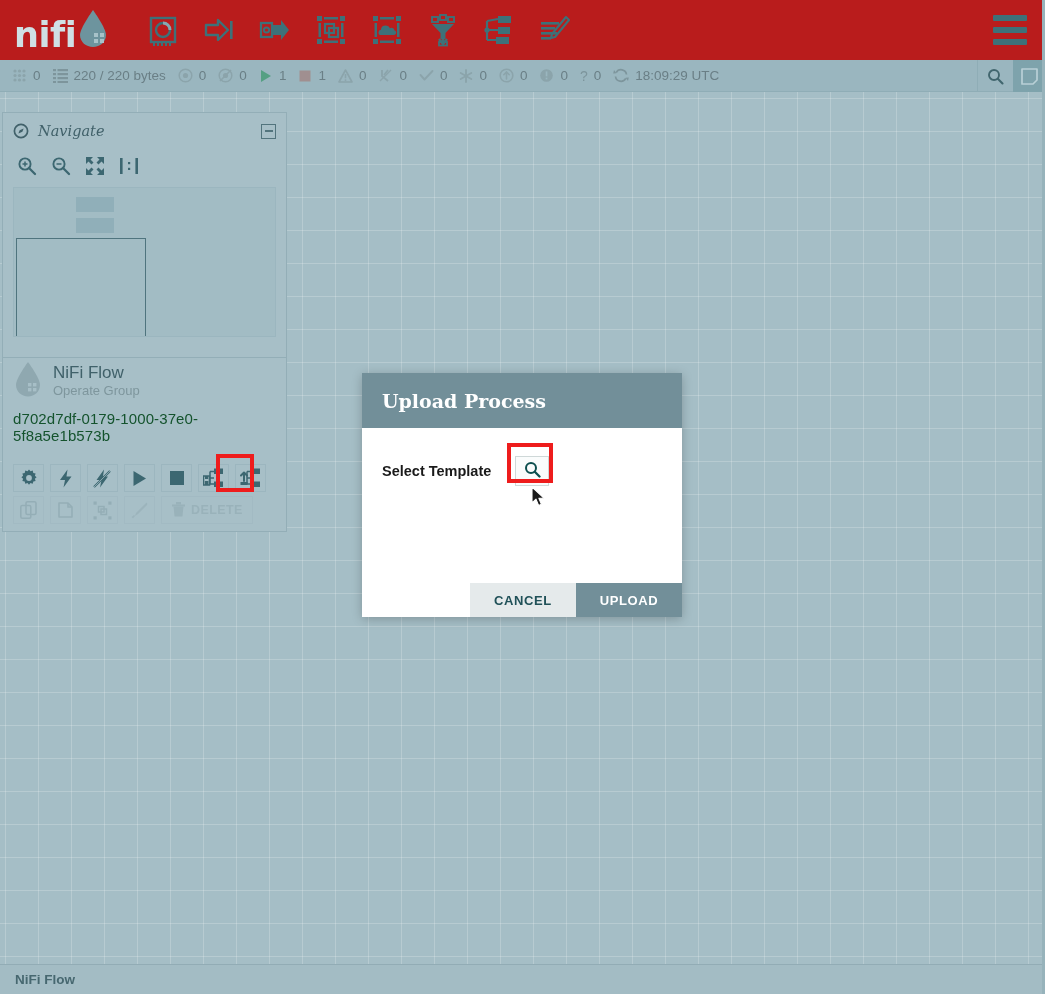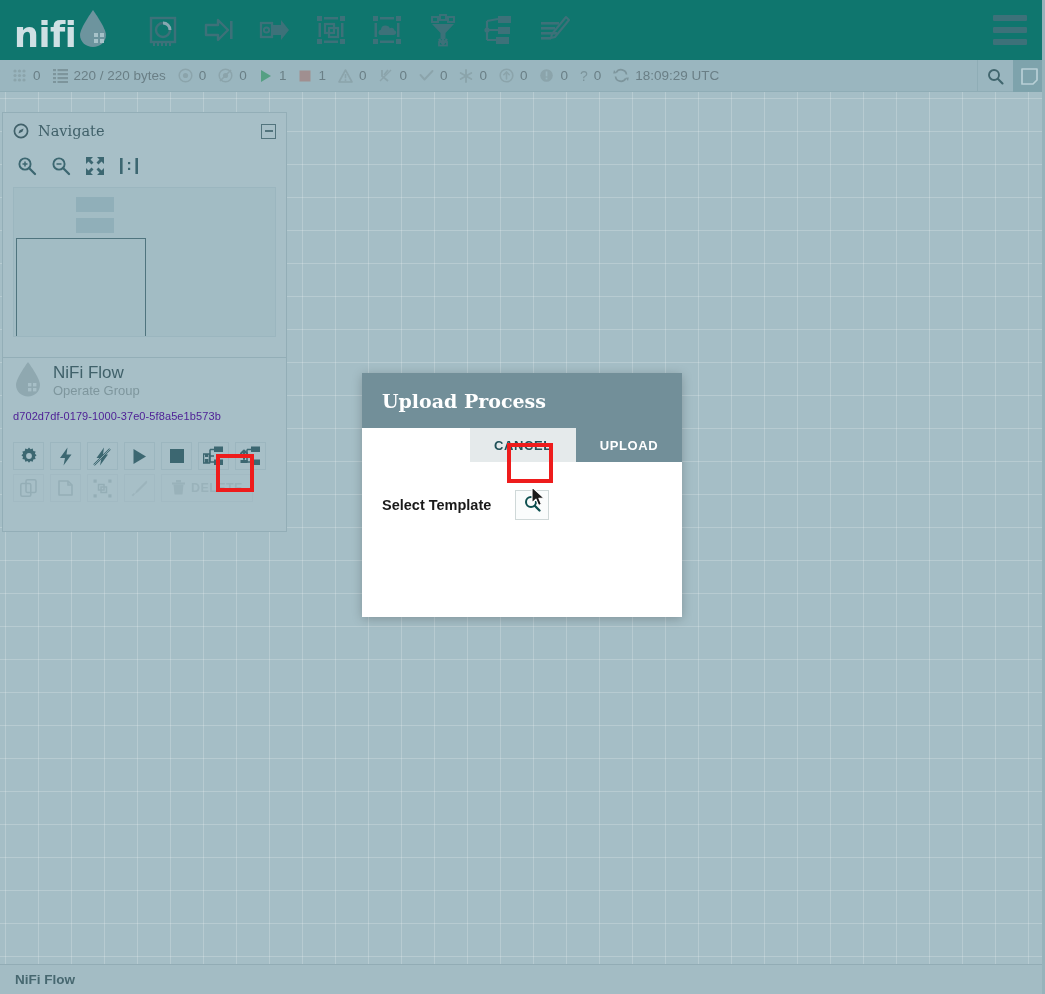--- a/index.html
+++ b/index.html
@@ -33,21 +33,21 @@
     background-size: 33px 33px;
     background-position: 5px 5px;
   }
 
   
   #header {
     position: absolute;
     left: 0; top: 0;
     width: 1045px;
     height: 60px;
-    background: #0f766e;
+    background: #b91c1c;
     display: flex;
     align-items: center;
     z-index: 30;
   }
   #logo {
     display: flex;
     align-items: flex-end;
     margin-left: 14px;
     margin-right: 18px;
   }
@@ -130,21 +130,21 @@
   }
   .panel-header {
     height: 36px;
     display: flex; align-items: center;
     padding: 0 10px;
     font-size: 14.5px;
     color: #41616a;
     font-family: "DejaVu Serif", serif;
   }
   .panel-header .ph-icon { margin-right: 9px; display: flex; }
-  .panel-header .ph-title { flex: 1; }
+  .panel-header .ph-title { flex: 1; font-style: italic; }
   .collapse-btn {
     width: 15px; height: 15px;
     border: 1.6px solid #52747d;
     display: flex; align-items: center; justify-content: center;
     cursor: pointer;
   }
   .collapse-btn::before {
     content: ""; display: block; width: 8px; height: 1.6px; background: #52747d;
   }
 
@@ -181,21 +181,21 @@
   #op-body { padding: 2px 10px 8px 10px; }
   #op-pg { display: flex; align-items: center; gap: 10px; }
   #op-pg .pg-text { line-height: 1.05; }
   #op-name {
     font-size: 17px; color: #40616a;
   }
   #op-type {
     font-size: 13px; color: #7e969d; margin-top: 2px;
   }
   #op-id {
-    font-size: 11px; color: #4c1d95;
+    font-size: 15px; color: #14532d;
     margin: 8px 0 20px 0;
     letter-spacing: 0.1px;
   }
   .op-row { display: flex; gap: 6px; margin-bottom: 4px; }
   .op-btn {
     width: 31px; height: 28px;
     display: flex; align-items: center; justify-content: center;
     border: 1px solid #9cb6bf;
     cursor: pointer;
     position: relative;
@@ -786,35 +786,35 @@
       </div>
     </div>
   </div>
 
   <div id="highlight-upload"></div>
 
   <div id="dialog">
     <div id="dlg-header">
       <span id="dlg-title">Upload Process</span>
     </div>
-    <div id="dlg-footer">
-      <div class="dlg-btn" id="btn-cancel">CANCEL</div>
-      <div class="dlg-btn" id="btn-upload">UPLOAD</div>
-    </div>
     <div id="dlg-body">
       <span id="dlg-label">Select Template</span>
       <div id="select-template-btn">
         <span>
           <svg width="17" height="17" viewBox="0 0 17 17">
             <circle cx="7" cy="7" r="5" fill="none" stroke="#0d4f4f" stroke-width="2"></circle>
             <line x1="10.8" y1="10.8" x2="15.5" y2="15.5" stroke="#0d4f4f" stroke-width="2.3" stroke-linecap="round"></line>
           </svg>
         </span>
       </div>
     </div>
+    <div id="dlg-footer">
+      <div class="dlg-btn" id="btn-cancel">CANCEL</div>
+      <div class="dlg-btn" id="btn-upload">UPLOAD</div>
+    </div>
   </div>
 
   <div id="highlight-select"></div>
 
   <div id="cursor">
     <svg width="16" height="22" viewBox="0 0 16 22">
       <path d="M1 1 L1 17 L5 13.2 L7.6 19.5 L10.4 18.3 L7.9 12.2 L13 12.2 Z" fill="#1a1a1a" stroke="#ffffff" stroke-width="1.1" stroke-linejoin="round"></path>
     </svg>
   </div>
 

